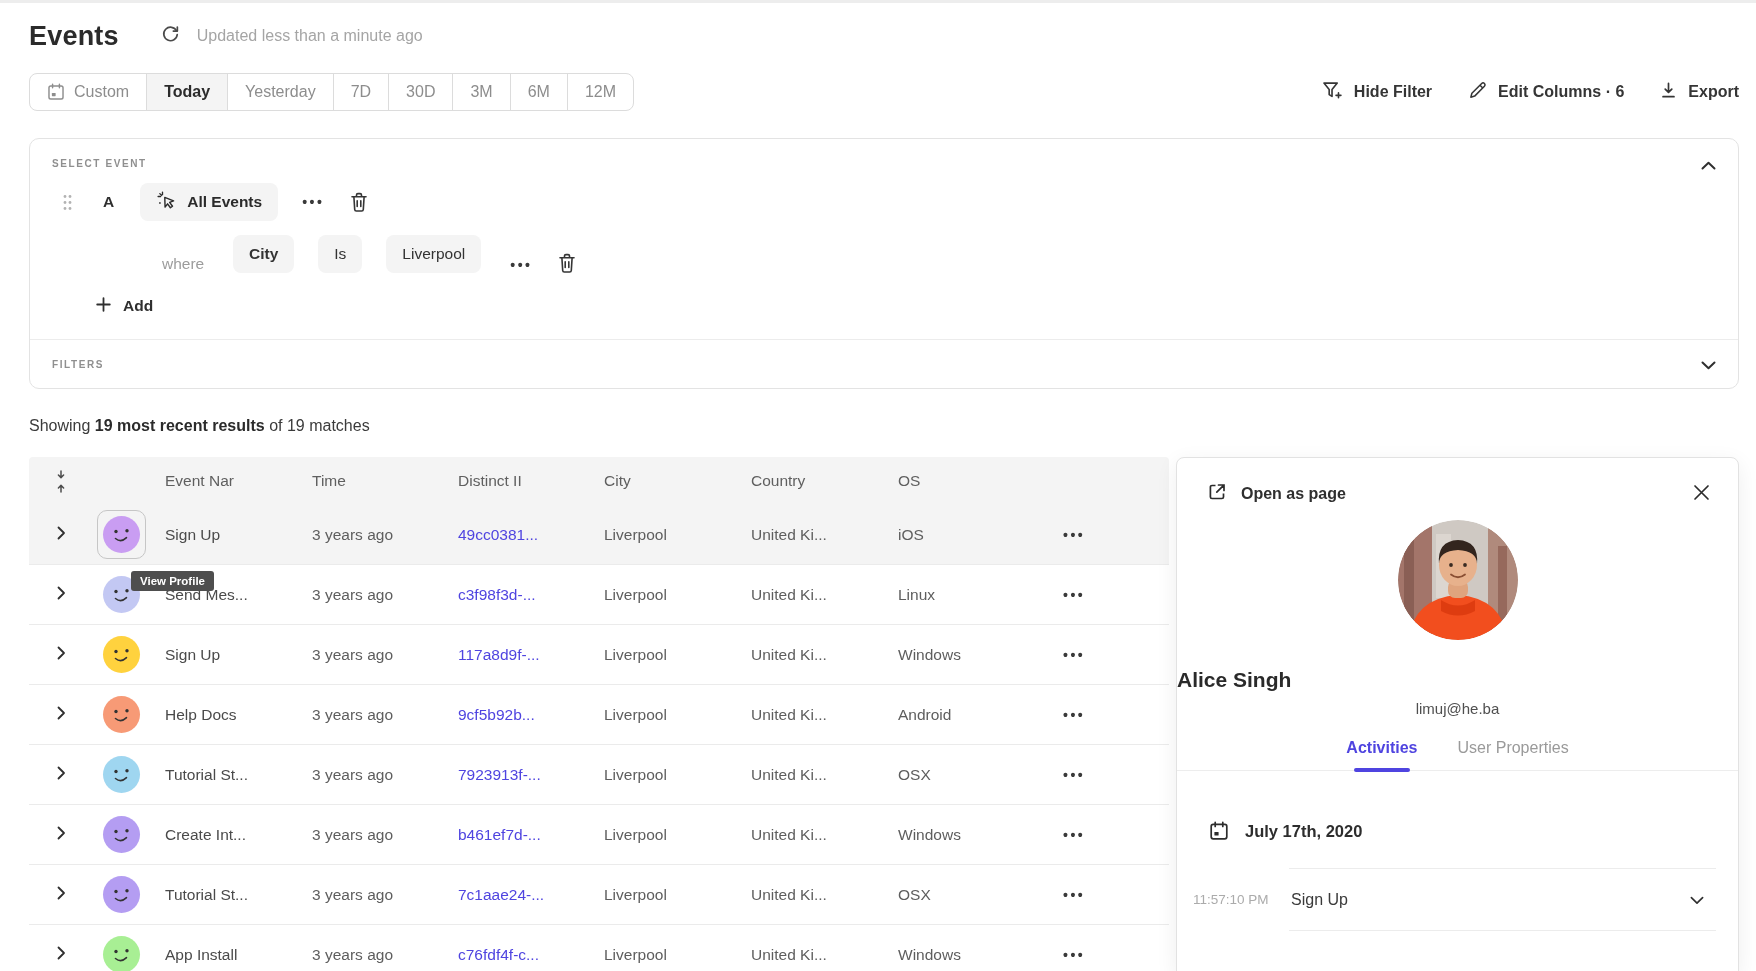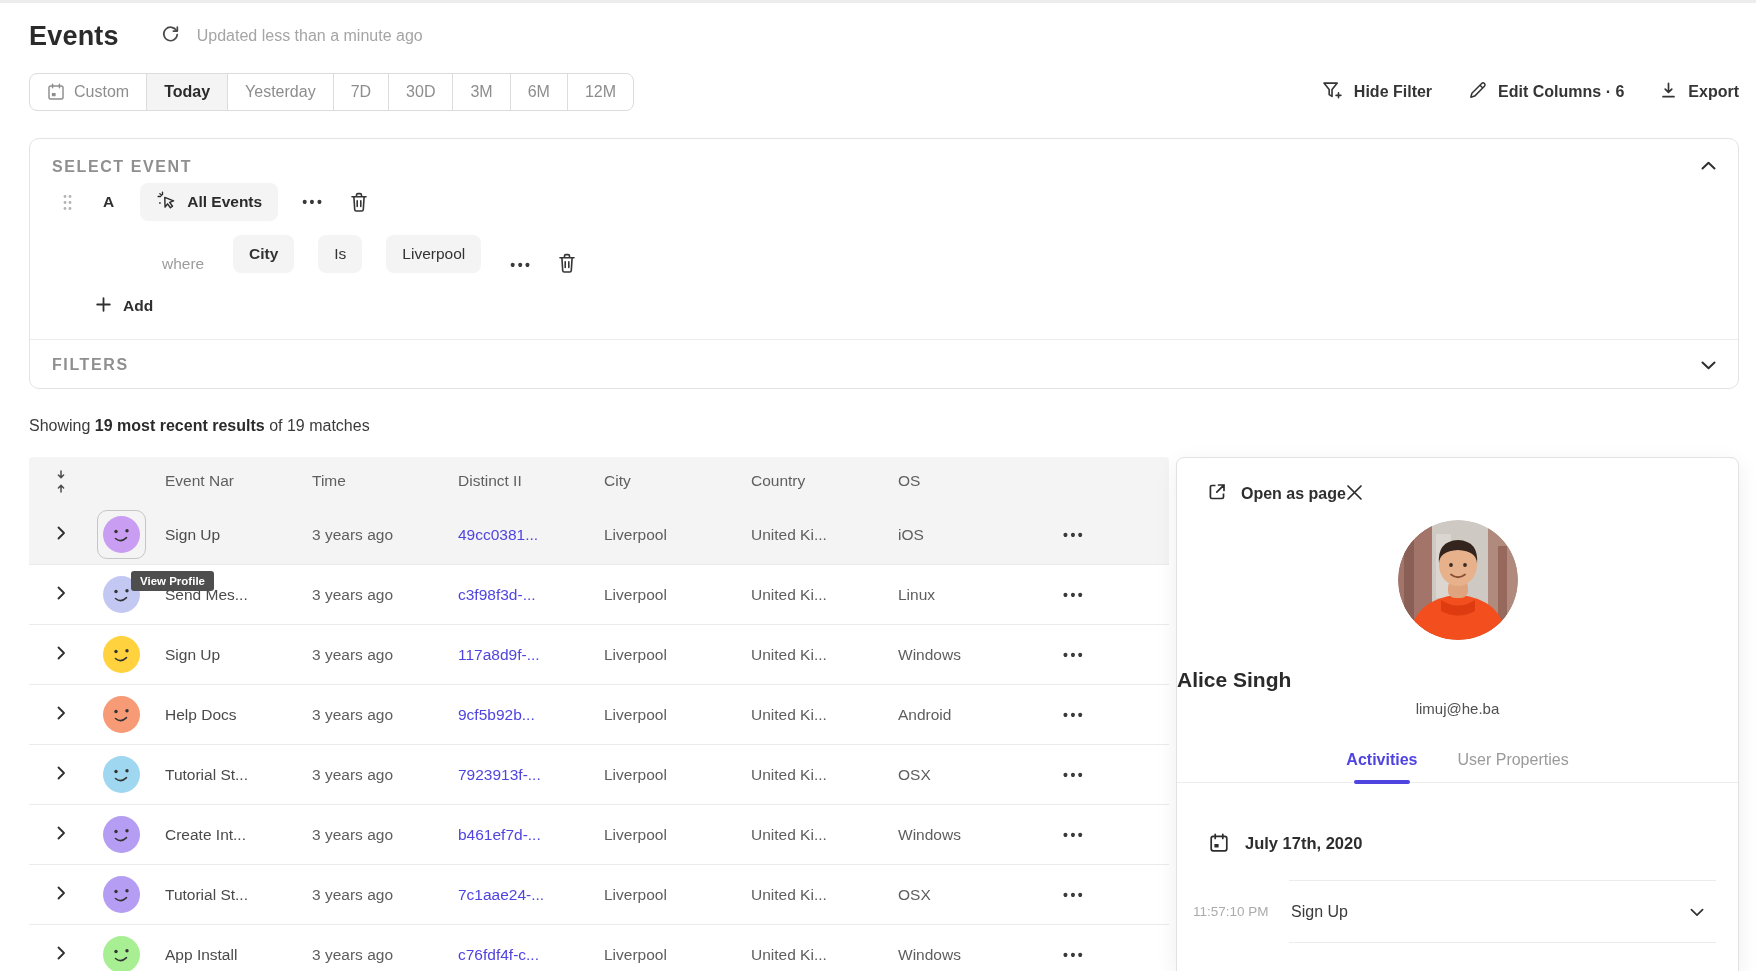--- a/index.html
+++ b/index.html
@@ -23,21 +23,21 @@
   .dtab:last-child{border-right:none;}
   .dtab.active{background:#f4f4f4;color:#2b2b2b;font-weight:700;}
   .actions{display:flex;align-items:center;gap:36px;}
   .action-btn{display:flex;align-items:center;gap:11px;font-size:16px;font-weight:600;color:#353535;cursor:pointer;white-space:nowrap;}
   .search-box{width:250px;height:38px;background:#f4f4f4;border-radius:8px;display:flex;align-items:center;gap:12px;padding:0 14px;}
   .search-box input{border:none;background:transparent;outline:none;font-size:16px;color:#6a6a6a;font-family:inherit;width:100%;}
   .search-box input::placeholder{color:#9d9d9d;}
 
   
   .filter-card{position:absolute;top:138px;left:29px;width:1710px;height:251px;border:1px solid #e3e3e3;border-radius:10px;background:#fff;}
-  .section-label{font-size:16px;font-weight:600;letter-spacing:1.6px;color:#8f8f8f;}
+  .section-label{font-size:10px;font-weight:600;letter-spacing:1.6px;color:#8f8f8f;}
   .select-label{position:absolute;top:19px;left:22px;}
   .collapse-top{position:absolute;top:17px;right:22px;cursor:pointer;}
   .event-row{position:absolute;top:44px;left:0;height:38px;display:flex;align-items:center;}
   .drag-handle{margin-left:32px;cursor:grab;display:flex;}
   .event-letter{margin-left:30px;font-size:15.5px;font-weight:700;color:#2f2f2f;}
   .pill{display:flex;align-items:center;gap:10px;height:38px;padding:0 16px;background:#f4f4f4;border-radius:8px;font-size:15.5px;color:#333;cursor:pointer;white-space:nowrap;}
   .pill.bold{font-weight:700;color:#2b2b2b;}
   .pill.semibold{font-weight:600;}
   .event-pill{margin-left:26px;}
   .dots-btn{font-size:14px;font-weight:700;letter-spacing:2.5px;color:#3a3a3a;cursor:pointer;}
@@ -68,27 +68,27 @@
   .avatar-box{justify-self:start;margin-left:4px;width:49px;height:49px;border:1.5px solid transparent;border-radius:10px;display:flex;align-items:center;justify-content:center;}
   .avatar-box.show{border-color:#c6c6c6;}
   .avatar{width:37px;height:37px;border-radius:50%;overflow:hidden;flex:0 0 auto;cursor:pointer;}
   .ecell{white-space:nowrap;overflow:hidden;color:#4a4a4a;}
   .id-link{color:var(--accent,#4f44e0);cursor:pointer;white-space:nowrap;}
   .dots-cell{padding-left:8px;}
   .tooltip{position:absolute;left:102px;top:114px;background:#4e4e4e;color:#fff;font-size:11.5px;font-weight:600;padding:4px 9px;border-radius:3px;z-index:6;white-space:nowrap;}
 
   
   .panel{position:absolute;left:1176px;top:457px;width:563px;height:516px;background:#fff;border:1px solid #e2e2e2;border-radius:8px 8px 0 0;box-shadow:0 6px 22px rgba(0,0,0,.07);}
-  .panel-head{display:flex;align-items:center;padding:24px 28px 0 30px;}
+  .panel-head{display:flex;align-items:center;justify-content:space-between;padding:24px 28px 0 30px;}
   .open-page{display:flex;align-items:center;gap:14px;font-size:16px;font-weight:600;color:#2f2f2f;cursor:pointer;}
   .close-btn{display:flex;cursor:pointer;}
   .profile-photo{display:block;margin:14px auto 0;width:120px;height:120px;border-radius:50%;}
   .pname{margin-top:28px;text-align:left;font-size:21px;font-weight:700;color:#2a2a2a;}
   .pemail{margin-top:8px;text-align:center;font-size:15px;color:#4f4f4f;}
-  .ptabs{margin-top:34px;display:flex;justify-content:center;gap:40px;font-size:16px;border-bottom:1px solid #ededed;}
+  .ptabs{margin-top:22px;display:flex;justify-content:center;gap:40px;font-size:16px;border-bottom:1px solid #ededed;}
   .ptab{padding-bottom:13px;position:relative;color:#9a9a9a;cursor:pointer;}
   .ptab.active{color:var(--accent,#4f44e0);font-weight:700;}
   .ptab.active::after{content:'';position:absolute;left:50%;transform:translateX(-50%);bottom:-2px;width:56px;height:4px;border-radius:2px;background:var(--accent,#4f44e0);}
   .date-row{margin:50px 0 0 32px;display:flex;align-items:center;gap:16px;font-size:16.5px;font-weight:700;color:#2d2d2d;}
   .activity-row{margin-top:27px;display:flex;align-items:stretch;cursor:pointer;}
   .act-time{width:112px;padding-left:16px;font-size:13.5px;color:#ababab;display:flex;align-items:center;}
   .act-box{flex:1;margin-right:22px;height:63px;border-top:1px solid #ececec;border-bottom:1px solid #ececec;display:flex;align-items:center;justify-content:space-between;padding:0 12px 0 2px;font-size:16px;color:#3a3a3a;}
 </style>
 </head>
 <body>

